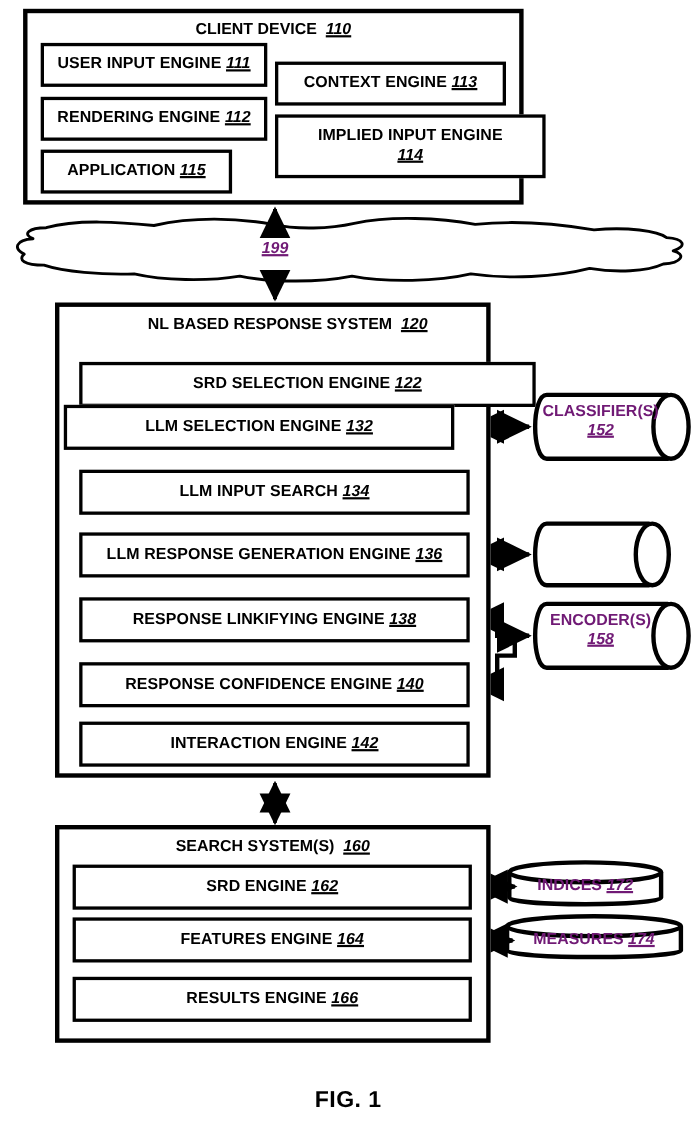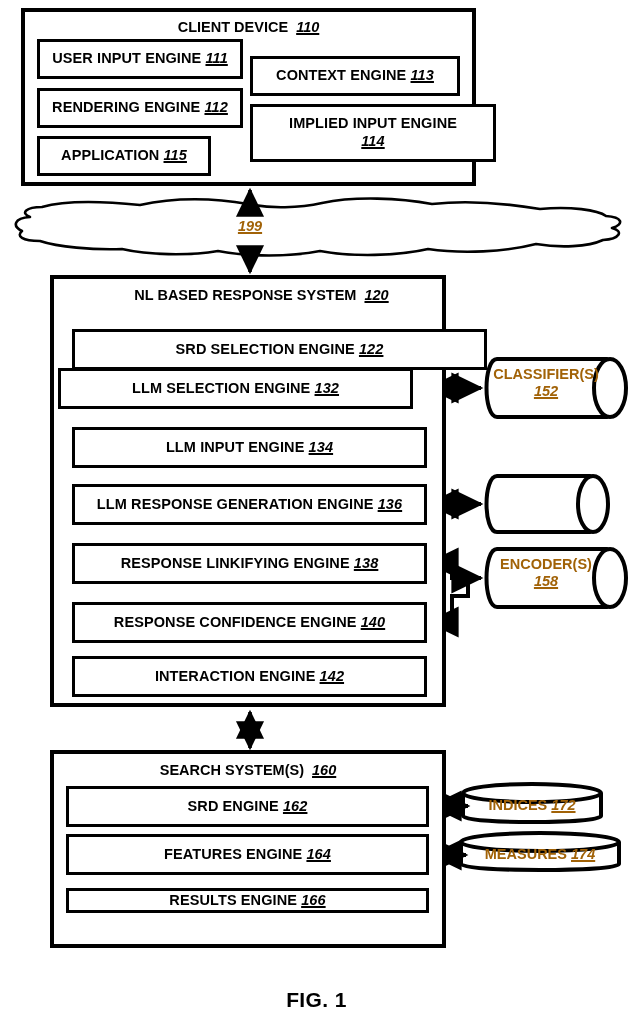--- a/index.html
+++ b/index.html
@@ -69,21 +69,21 @@
     top: 0;
     width: 633px;
     height: 1024px;
     pointer-events: none;
   }
   .cyl-text {
     position: absolute;
     text-align: center;
     font-size: 14.5px;
     font-weight: 600;
-    color: #a16207;
+    color: #701a75;
     line-height: 1.2;
     pointer-events: none;
   }
   #fig-caption {
     position: absolute;
     left: 0;
     right: 0;
     top: 988px;
     text-align: center;
     font-size: 21px;
@@ -240,21 +240,21 @@
       <span>SRD SELECTION ENGINE</span>&nbsp;<span class="num">122</span>
     </div>
   </div>
   <div class="box inner-box" style="left:58px; top:368px; width:355px; height:41px;">
     <div class="lbl">
       <span>LLM SELECTION ENGINE</span>&nbsp;<span class="num">132</span>
     </div>
   </div>
   <div class="box inner-box" style="left:72px; top:427px; width:355px; height:41px;">
     <div class="lbl">
-      <span>LLM INPUT ENGINE</span>&nbsp;<span class="num">134</span>
+      <span>LLM INPUT SEARCH</span>&nbsp;<span class="num">134</span>
     </div>
   </div>
   <div class="box inner-box" style="left:72px; top:484px; width:355px; height:41px;">
     <div class="lbl">
       <span>LLM RESPONSE GENERATION ENGINE</span>&nbsp;<span class="num">136</span>
     </div>
   </div>
   <div class="box inner-box" style="left:72px; top:543px; width:355px; height:41px;">
     <div class="lbl">
       <span>RESPONSE LINKIFYING ENGINE</span>&nbsp;<span class="num">138</span>
@@ -281,21 +281,21 @@
   <div class="box inner-box" style="left:66px; top:786px; width:363px; height:41px;">
     <div class="lbl">
       <span>SRD ENGINE</span>&nbsp;<span class="num">162</span>
     </div>
   </div>
   <div class="box inner-box" style="left:66px; top:834px; width:363px; height:41px;">
     <div class="lbl">
       <span>FEATURES ENGINE</span>&nbsp;<span class="num">164</span>
     </div>
   </div>
-  <div class="box inner-box" style="left:66px; top:888px; width:363px; height:25px;">
+  <div class="box inner-box" style="left:66px; top:888px; width:363px; height:41px;">
     <div class="lbl">
       <span>RESULTS ENGINE</span>&nbsp;<span class="num">166</span>
     </div>
   </div>
 
   <div class="cyl-text" style="left:486px; top:366px; width:120px;">
     <span>CLASSIFIER(S)</span><br>
     <span class="num">152</span>
   </div>
   <div class="cyl-text" style="left:486px; top:556px; width:120px;">

